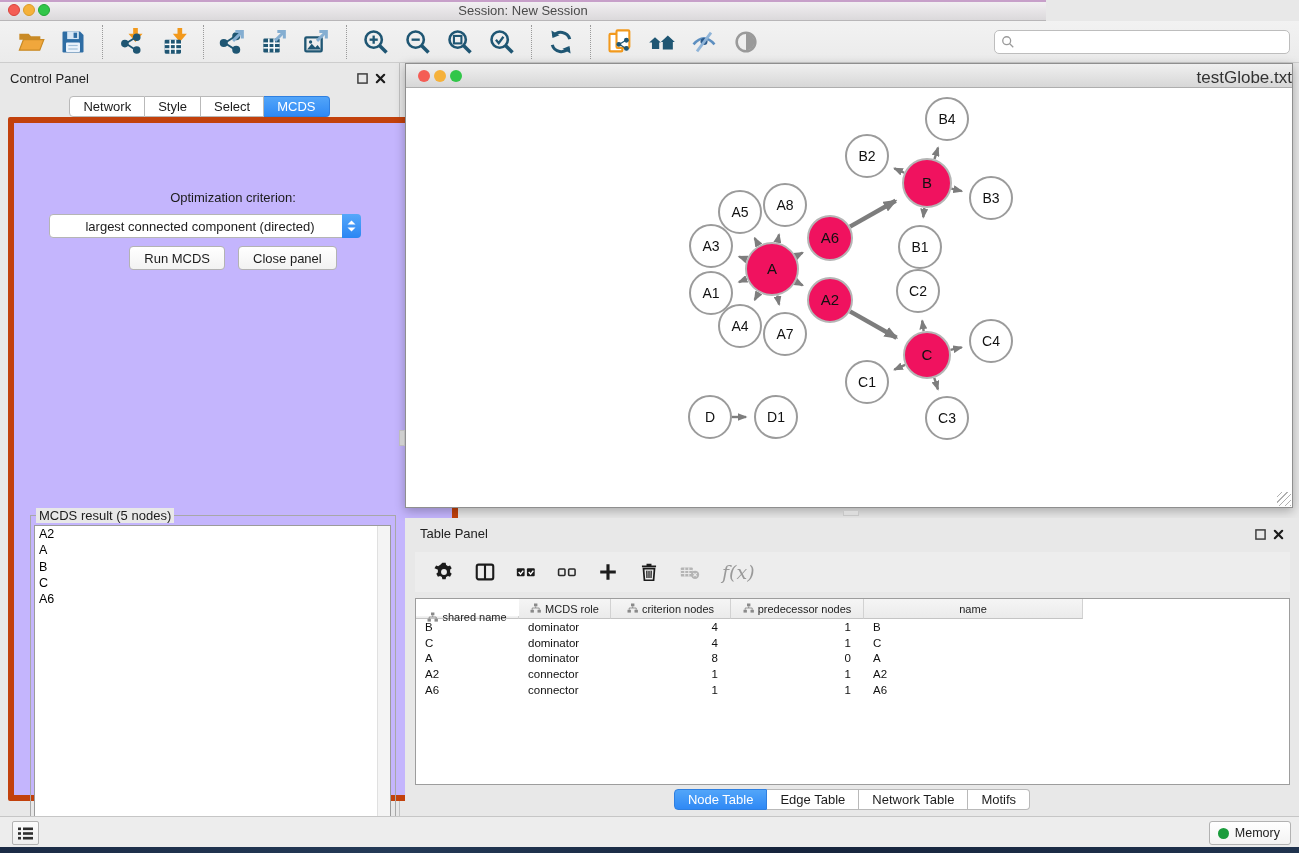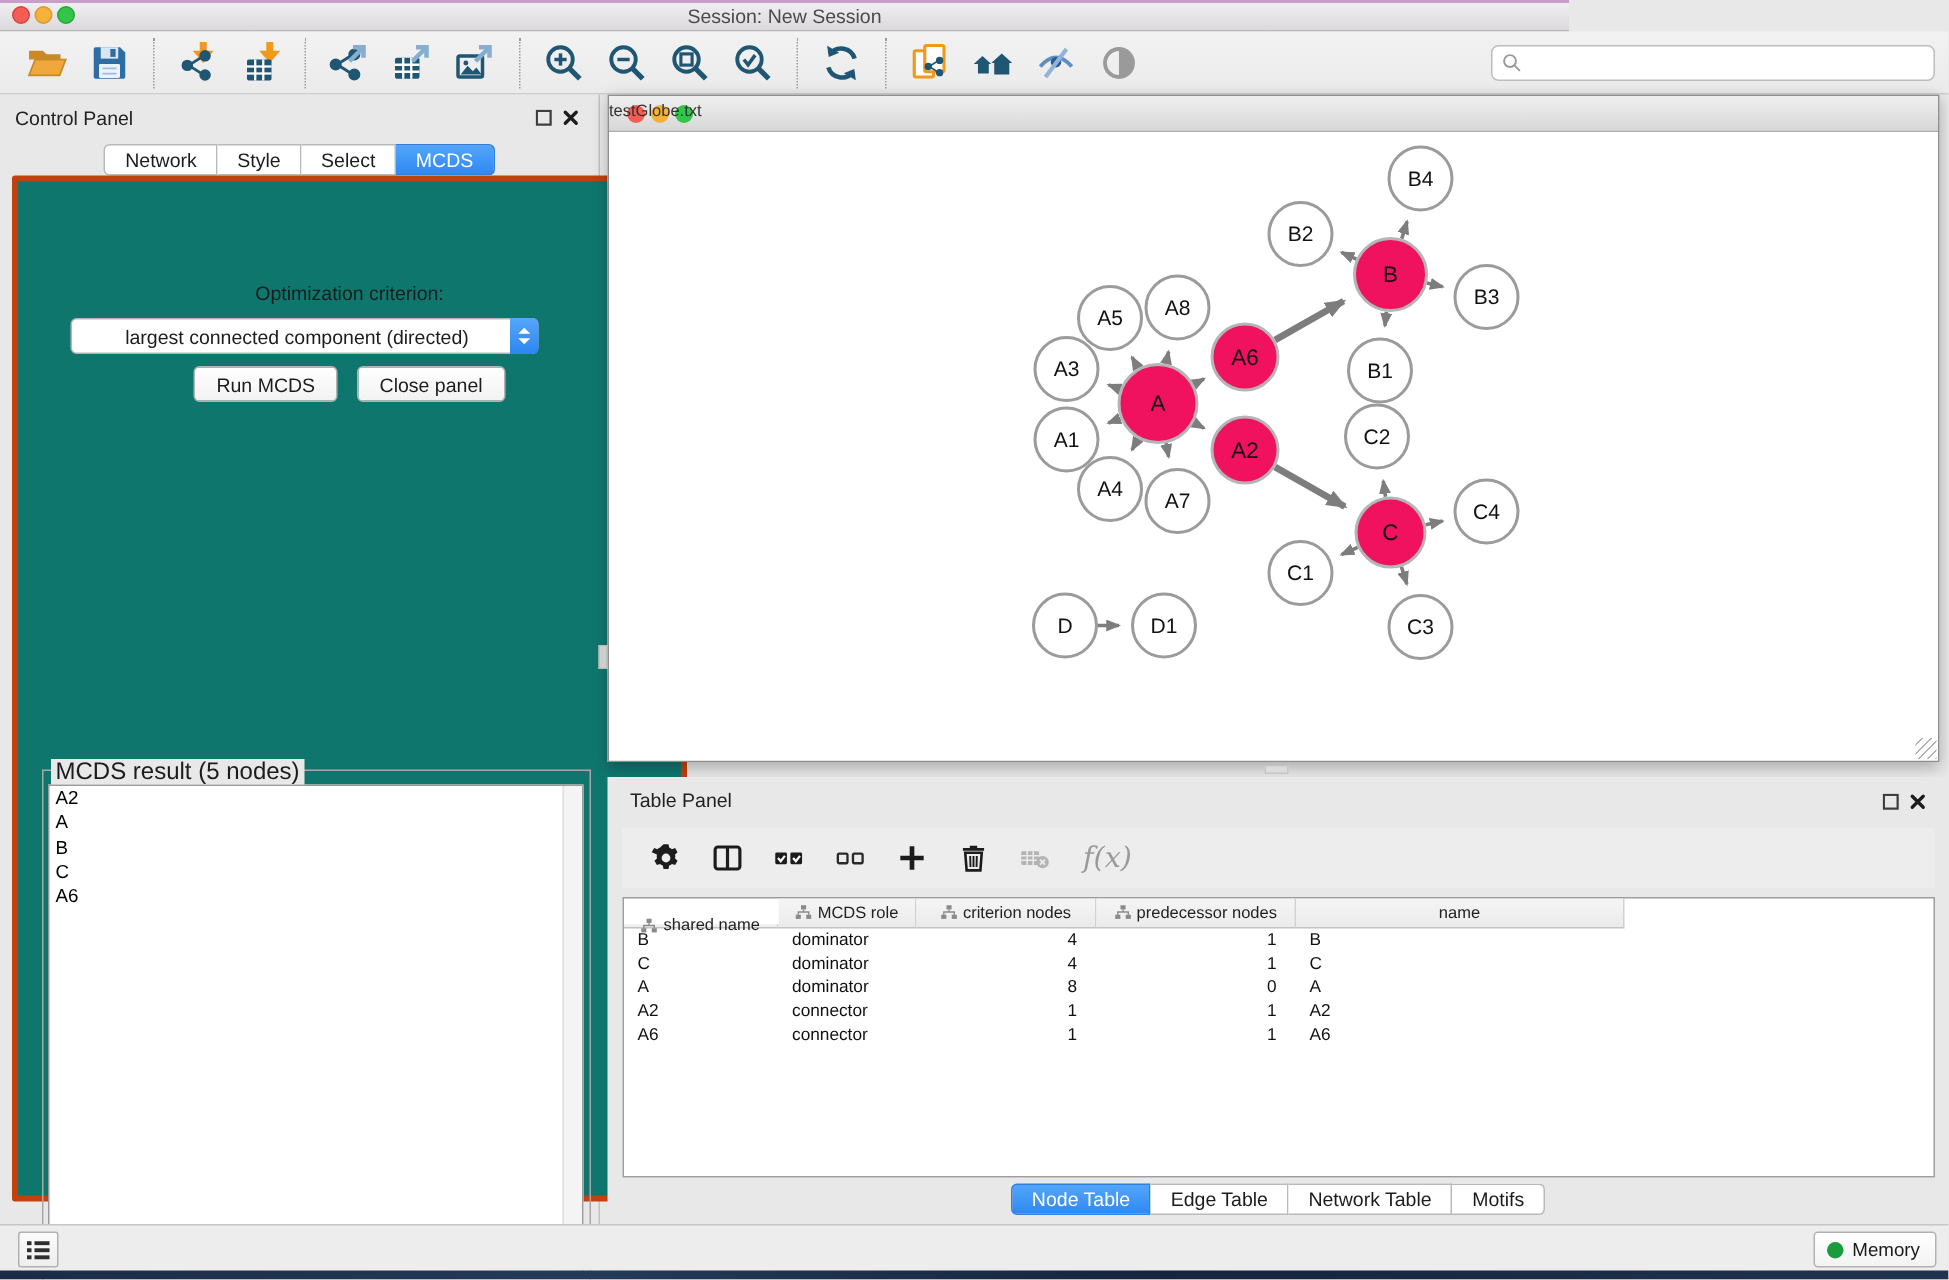--- a/index.html
+++ b/index.html
@@ -37,43 +37,43 @@
   .mini-ic { position:absolute; top:9px; width:13px; height:13px; display:flex; align-items:center; justify-content:center; }
   .mini-ic svg { width:11px; height:11px; }
   .seg { display:flex; }
   .seg .seg-btn { height:21px; padding:0 13px; background:#fff; border:1px solid #b9b9b9; border-left:none;
     font-size:13px; color:#1c1c1c; display:flex; align-items:center; justify-content:center; cursor:default; white-space:nowrap; }
   .seg .seg-btn:first-child { border-left:1px solid #b9b9b9; border-radius:4px 0 0 4px; }
   .seg .seg-btn:last-child { border-radius:0 4px 4px 0; }
   .seg .seg-btn.active { background:linear-gradient(#52a5f9,#2f89f5); border-color:#2f7fe0; color:#fff; }
   .cp-tabs { position:absolute; left:0; top:33px; width:100%; display:flex; justify-content:center; }
   .cp-content { position:absolute; left:8px; top:54px; width:450px; height:684px;
-    border:4px solid #c2410c; border-radius:2px; background:#0f766e; }
+    border:6px solid #c2410c; border-radius:2px; background:#c4b5fd; }
   .opt-label { position:absolute; left:0; top:67px; width:100%; text-align:center; font-size:13px; }
   .opt-select { position:absolute; left:35px; top:91px; width:312px; height:24px; background:#fff;
     border:1px solid #b5b5b5; border-radius:4px; display:flex; align-items:center;text-align:center; }
   .opt-select .val { flex:1; padding-left:8px; font-size:13px; white-space:nowrap; overflow:hidden; }
   .opt-select .stepper { width:19px; height:24px; margin:-1px -1px -1px 0; border-radius:0 4px 4px 0;
     background:linear-gradient(#55a7fa,#2c86f3); display:flex; flex-direction:column; align-items:center; justify-content:center; gap:2px; }
   .opt-select .stepper svg { width:9px; height:5px; }
   .cp-buttons { position:absolute; left:0; top:123px; width:100%; display:flex; justify-content:center; gap:13px; }
   .push-btn { height:24px; padding:0 14px; background:linear-gradient(#ffffff,#f2f2f2); border:1px solid #b3b3b3;
     border-radius:4px; font-size:13px; display:flex; align-items:center; cursor:default; }
   .mcds-fieldset { position:absolute; left:16px; top:392px; width:366px; height:345px;
     border:1px solid #a8a8a8; }
-  .mcds-legend { position:absolute; left:5px; top:-8px; background:#e8e8e8; padding:0 3px; font-size:16px; color:#1c1c1c; }
+  .mcds-legend { position:absolute; left:5px; top:-8px; background:#e8e8e8; padding:0 3px; font-size:13px; color:#1c1c1c; }
   .mcds-list { position:absolute; left:3px; top:9px; right:4px; bottom:5px; background:#fff; border:1px solid #9b9b9b; overflow:hidden; }
   .mcds-scroll { position:absolute; right:0; top:0; bottom:0; width:13px; background:#f4f4f4; border-left:1px solid #e0e0e0; }
   .mcds-item { font-size:12.5px; line-height:16.3px; padding-left:4px; color:#000; }
   
   .net-window { position:absolute; left:405px; top:63px; width:888px; height:445px;
     border:1px solid #8f8f8f; background:#fff; box-shadow:0 3px 10px rgba(0,0,0,.28); }
   .net-titlebar { position:absolute; left:0; top:0; width:100%; height:24px;
     background:linear-gradient(#f0f0f0,#d7d7d7); border-bottom:1px solid #aeaeae; }
-  .net-titlebar .wtitle { position:absolute; left:0; right:0; top:4px; text-align:left; font-size:11px; color:#333; }
+  .net-titlebar .wtitle { position:absolute; left:0; right:0; top:4px; text-align:right; font-size:17px; color:#333; }
   .net-tl { position:absolute; top:6px; width:12px; height:12px; border-radius:50%; }
   .net-canvas { position:absolute; left:0; top:24px; width:886px; height:419px; background:#fff; }
   .net-canvas svg { position:absolute; left:0; top:0; }
   .resize-grip { position:absolute; right:1px; bottom:1px; width:14px; height:14px;
     background:repeating-linear-gradient(135deg, transparent 0 3px, #b0b0b0 3px 4px); }
   .splitter-v { position:absolute; left:399px; top:430px; width:6px; height:16px; background:#cfcfcf; border:1px solid #bdbdbd; }
   .splitter-h { position:absolute; left:843px; top:510px; width:16px; height:6px; background:#dcdcdc; border:1px solid #c6c6c6; }
   
   .table-panel { position:absolute; left:405px; top:518px; width:894px; height:298px; background:#e8e8e8; }
   .tp-toolbar { position:absolute; left:10px; top:34px; width:875px; height:40px; background:#ededed;

